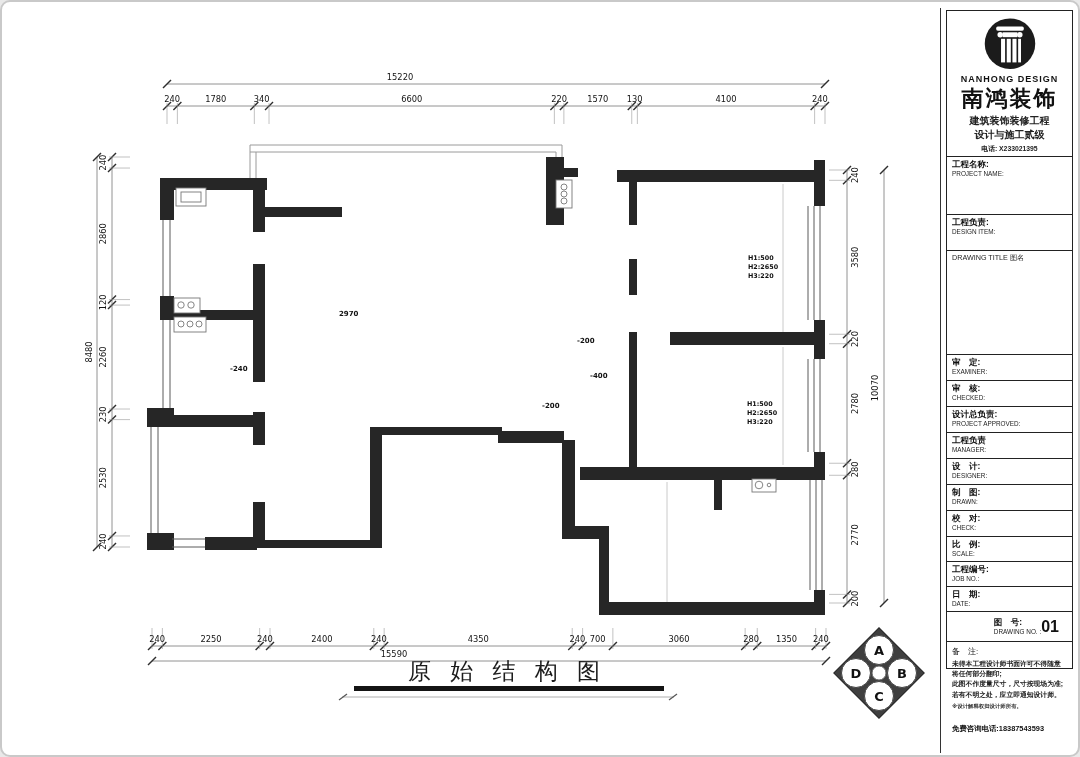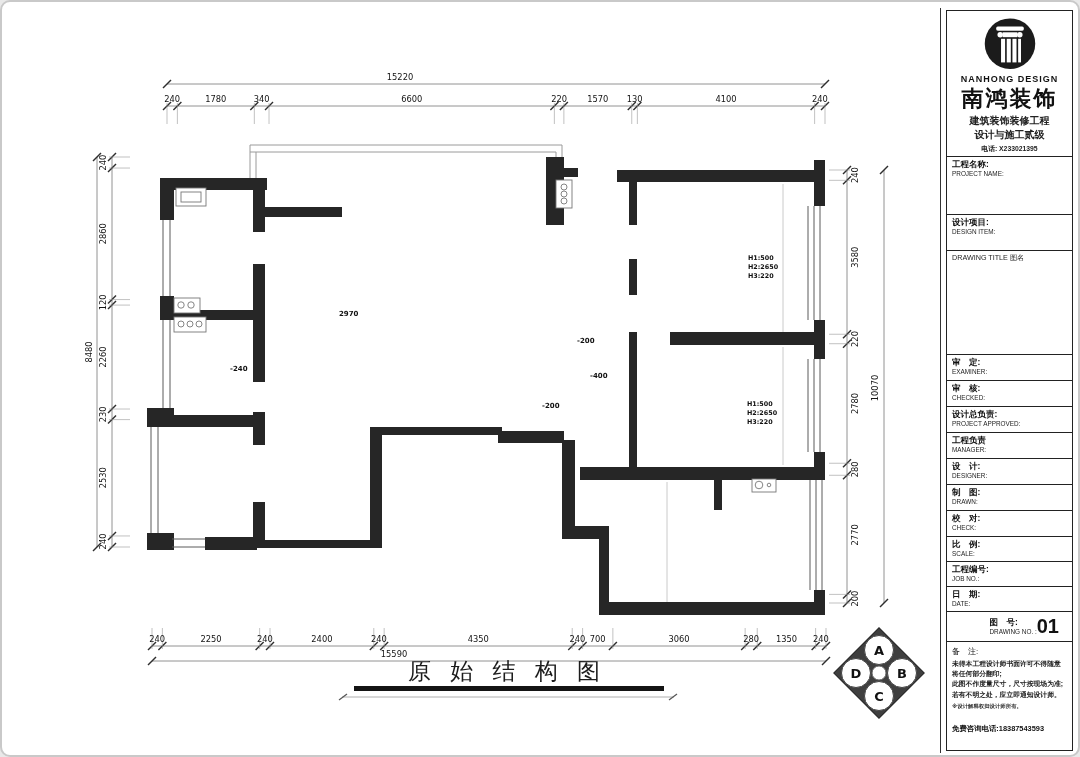--- a/index.html
+++ b/index.html
@@ -8,34 +8,34 @@
         border-radius:10px;box-sizing:border-box;}
   svg text{font-family:"DejaVu Sans","Liberation Sans",sans-serif;}
   .dl{stroke:#777;stroke-width:0.8;fill:none;}
   .tick{stroke:#2e2e2e;stroke-width:1.4;}
   .ext{stroke:#999;stroke-width:0.6;}
   .dt{font-size:8.3px;fill:#141414;}
   .mark{font-size:7px;font-weight:bold;fill:#111;}
   .wnote{font-size:6.4px;font-weight:bold;fill:#111;}
   .sep{position:absolute;left:938px;top:6px;width:1px;height:745px;background:#333;}
   
-  .tb{position:absolute;left:944px;top:8px;width:127px;height:741px;border:1px solid #222;
+  .tb{position:absolute;left:944px;top:8px;width:127px;height:659px;border:1px solid #222;
       box-sizing:border-box;display:flex;flex-direction:column;background:#fff;}
   .tb-row{border-bottom:1px solid #222;padding:2px 5px;box-sizing:border-box;flex:none;}
   .cn{font-size:8.5px;font-weight:bold;color:#111;line-height:1.35;}
   .en{font-size:6.4px;font-weight:normal;color:#222;line-height:1.3;}
   .h146{height:146px;}.h58{height:58px;}.h36{height:36px;}.h104{height:104px;}
   .h26{height:26px;padding-top:2px;}.h25{height:25px;padding-top:2px;}.h30{height:30px;}
   .tb-logo{display:flex;flex-direction:column;align-items:center;padding-top:5px;}
   .logo-en{font-size:9px;font-weight:bold;letter-spacing:1px;color:#111;margin-top:1px;}
   .logo-cn{font-size:22px;font-weight:bold;color:#111;letter-spacing:2px;margin-top:0px;}
   .cert{font-size:10px;font-weight:bold;color:#222;line-height:1.4;}
   .phone{font-size:6.8px;font-weight:bold;color:#222;margin-top:2px;}
   .no-row{display:flex;align-items:center;justify-content:flex-end;}
-  .no01{font-size:20px;font-weight:bold;color:#111;margin-right:8px;}
+  .no01{font-size:16px;font-weight:bold;color:#111;margin-right:8px;}
   .notes{flex:1;padding:4px 5px;box-sizing:border-box;border-bottom:none;}
   .notes .t{font-size:8px;font-weight:normal;color:#111;margin-bottom:2px;}
   .notes .l{font-size:6.8px;font-weight:bold;color:#222;line-height:1.5;}
   .notes .l4{font-size:5.4px;color:#333;margin-top:2px;}
   .notes .l5{font-size:7.4px;font-weight:bold;margin-top:13px;color:#111;}
 </style>
 </head>
 <body>
 
 <div class="page">
@@ -321,21 +321,21 @@
       <div class="cert">建筑装饰装修工程</div>
       <div class="cert">设计与施工贰级</div>
       <div class="phone">电话: X233021395</div>
     </div>
 
     <div class="tb-row h58">
       <div class="cn">工程名称:</div>
       <div class="en">PROJECT NAME:</div>
     </div>
     <div class="tb-row h36">
-      <div class="cn">设计项目:</div>
+      <div class="cn">工程负责:</div>
       <div class="en">DESIGN ITEM:</div>
     </div>
     <div class="tb-row h104">
       <div class="en" style="font-size:7.2px">DRAWING TITLE 图名</div>
     </div>
     <div class="tb-row h26">
       <div class="cn">审　定:</div>
       <div class="en">EXAMINER:</div>
     </div>
     <div class="tb-row h26">

